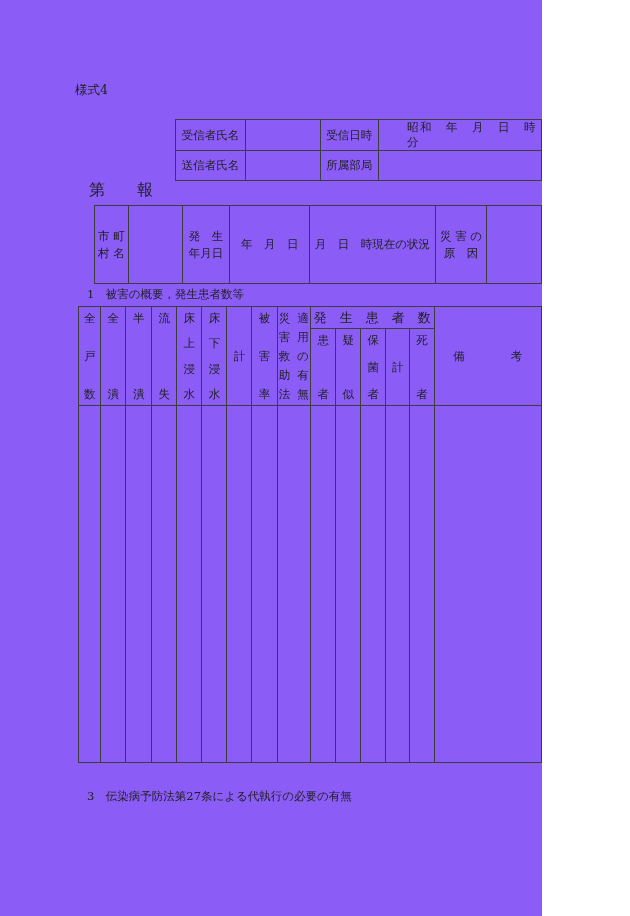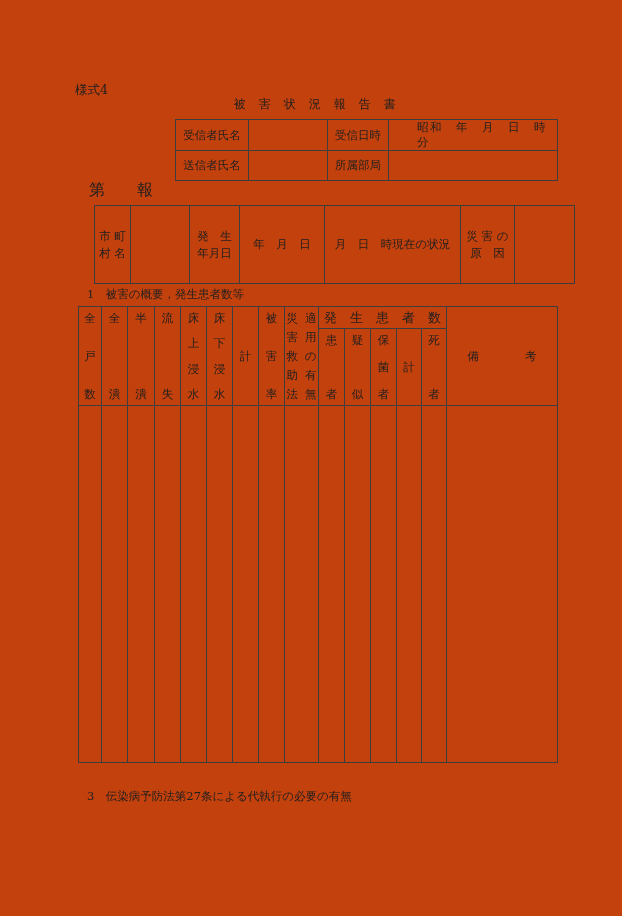--- a/index.html
+++ b/index.html
@@ -1,18 +1,18 @@
 <!DOCTYPE html>
 <html><head>
 <meta charset="utf-8">
 <style>
   * { margin:0; padding:0; box-sizing:border-box; }
   html,body { background:#ffffff; }
   .page {
-    position:relative; width:622px; height:916px; background:#c2410c;
+    position:relative; width:542px; height:916px; background:#8b5cf6;
     font-family:"DejaVu Serif","Liberation Serif",serif;
     color:#1f1f1f; overflow:hidden;
   }
   .abs { position:absolute; }
   .txt { font-size:11.5px; line-height:13px; white-space:pre; }
   .form-no { font-size:12.5px; }
   .title { font-size:12px; text-align:center; letter-spacing:0.5px; }
   table { border-collapse:collapse; table-layout:fixed;border-radius:26px; }
   td { border:1px solid #3d3d3d; padding:0; font-size:11.5px; text-align:center; vertical-align:middle; color:#1f1f1f; }
   .ml { white-space:pre-line; line-height:17px; }
@@ -27,21 +27,20 @@
   .remarks { font-size:11.5px; }
   .body-cell { background:transparent; }
 </style>
 </head>
 <body>
 
 <div class="page">
 
   <div class="abs form-no" style="left:75px; top:82px;">様式4</div>
 
-  <div class="abs title" style="left:0; top:96px; width:630px;">被　害　状　況　報　告　書</div>
 
   <table class="abs" style="left:175px; top:119px;">
     <colgroup>
         <col style="width:73px">
         <col style="width:79px">
         <col style="width:61px">
         <col style="width:169px">
       </colgroup>
     <tbody>
         <tr style="height:31px;">

